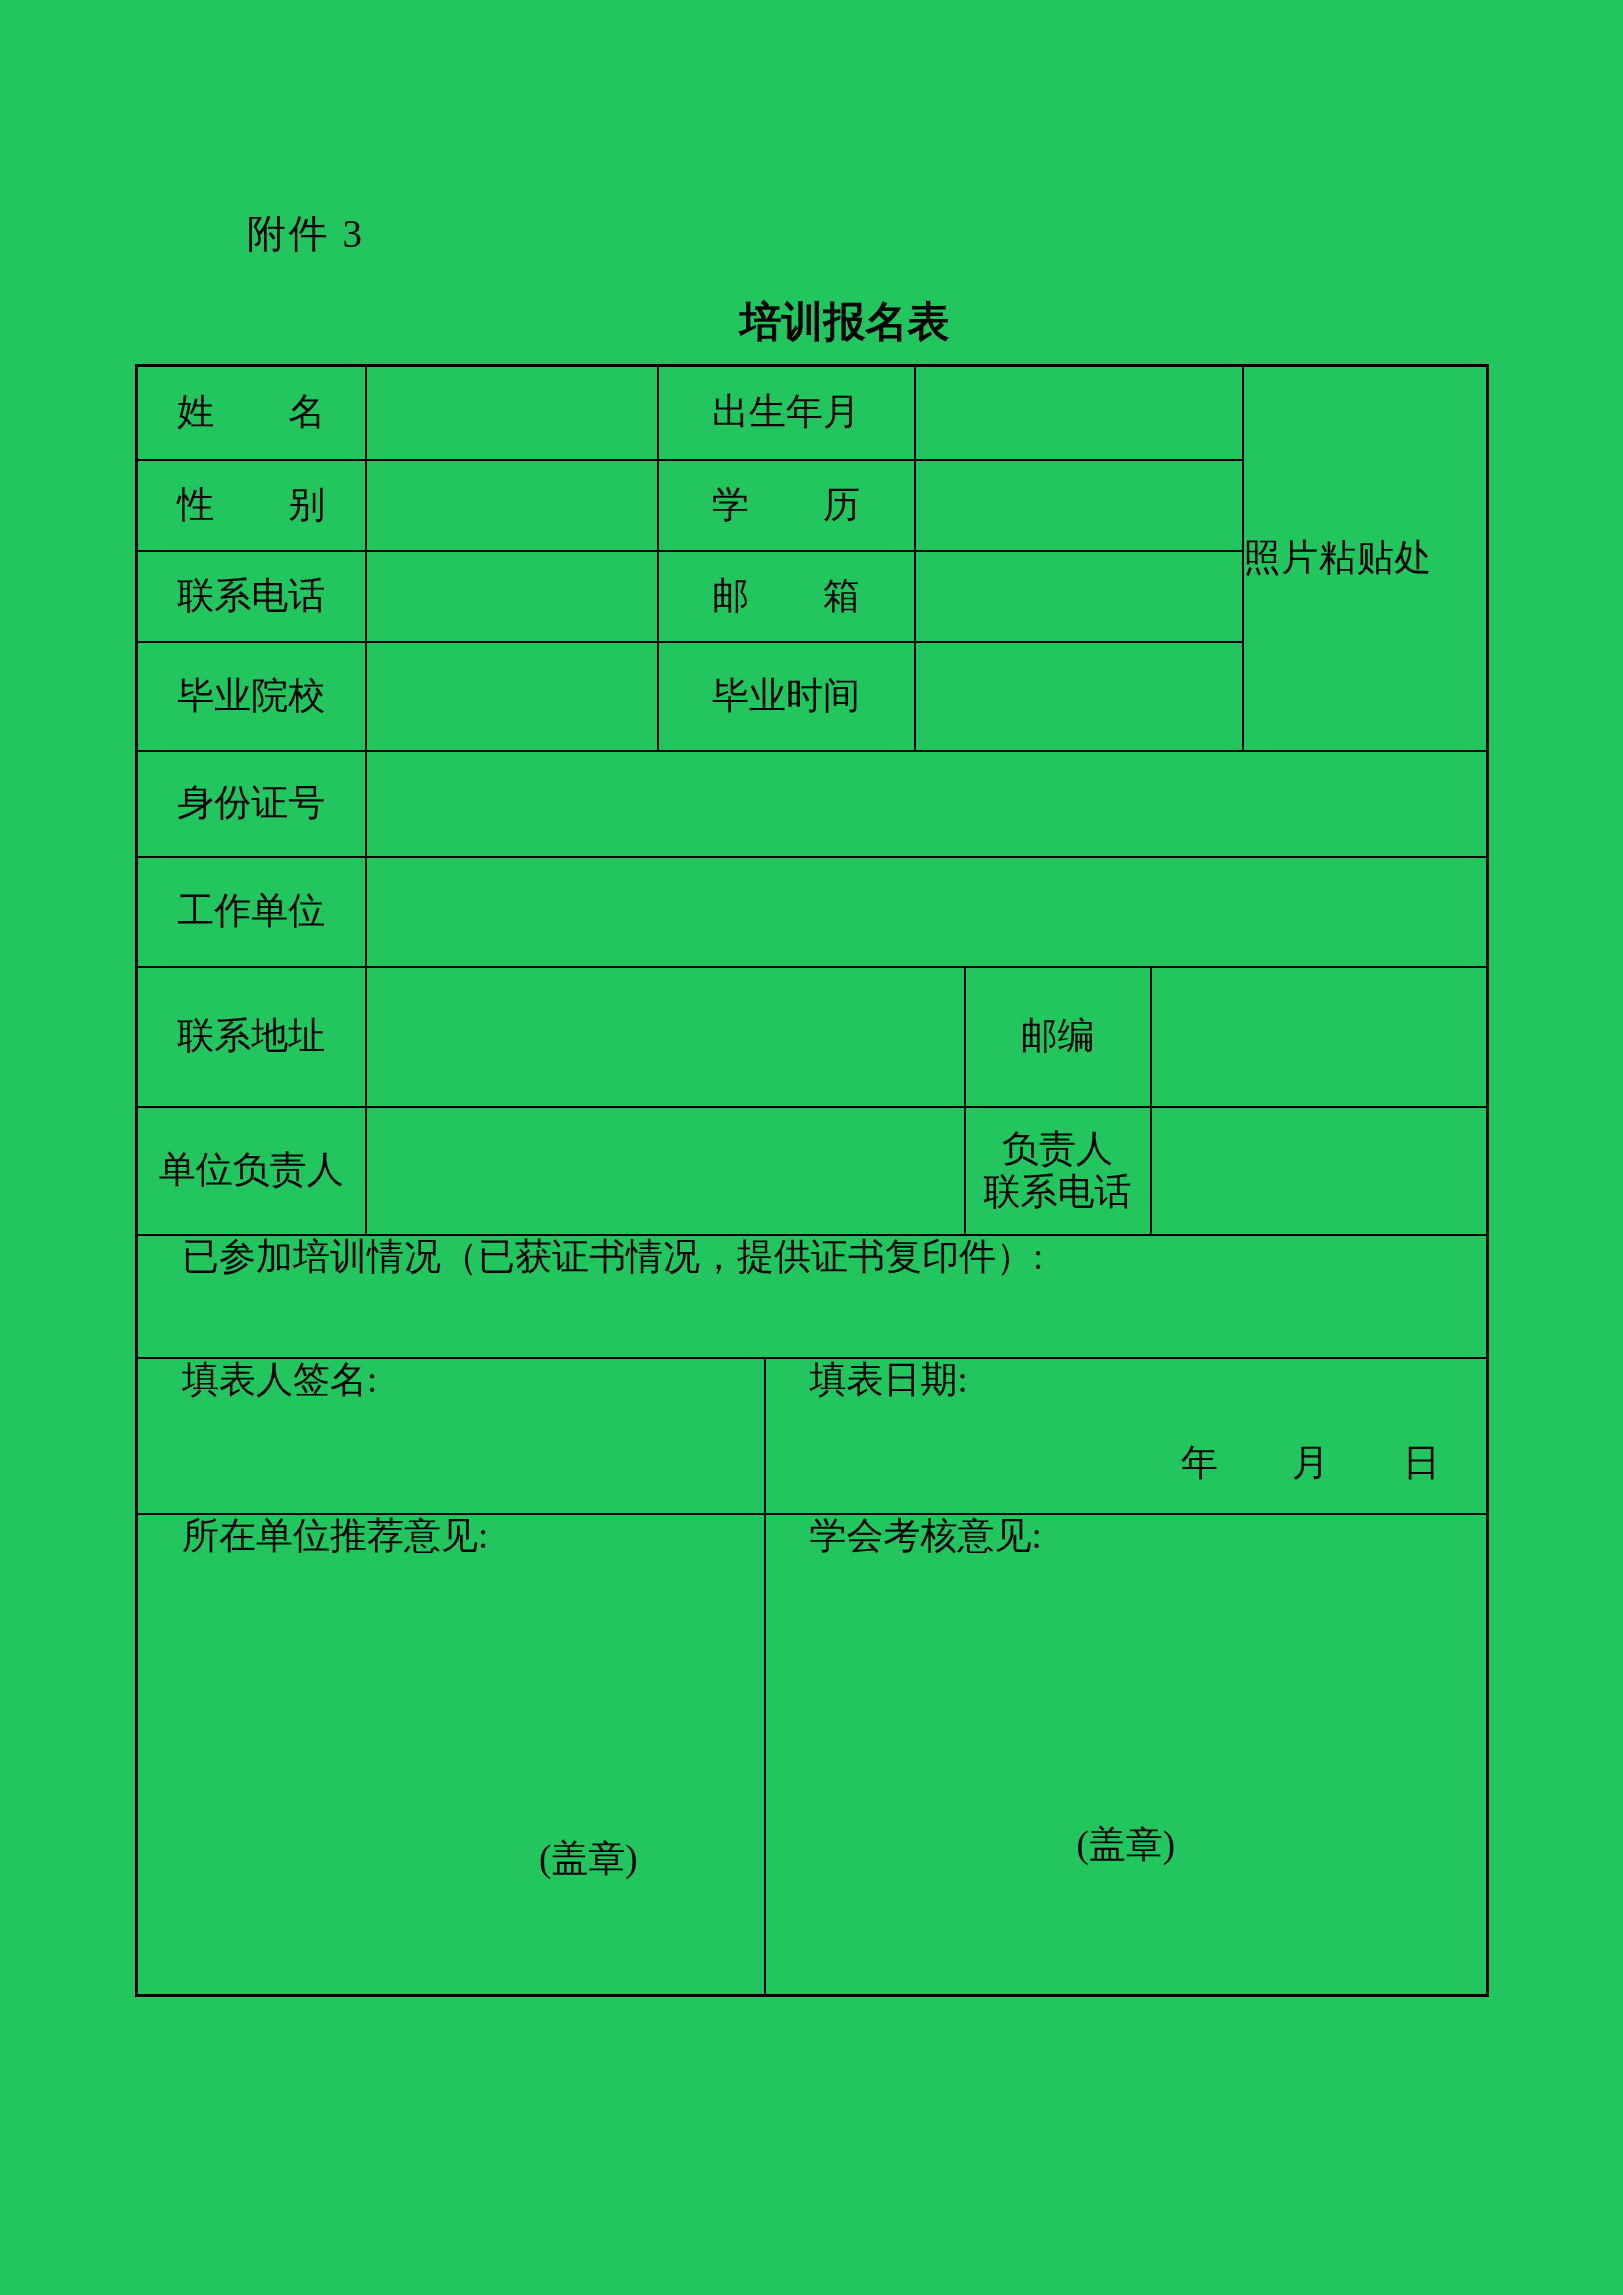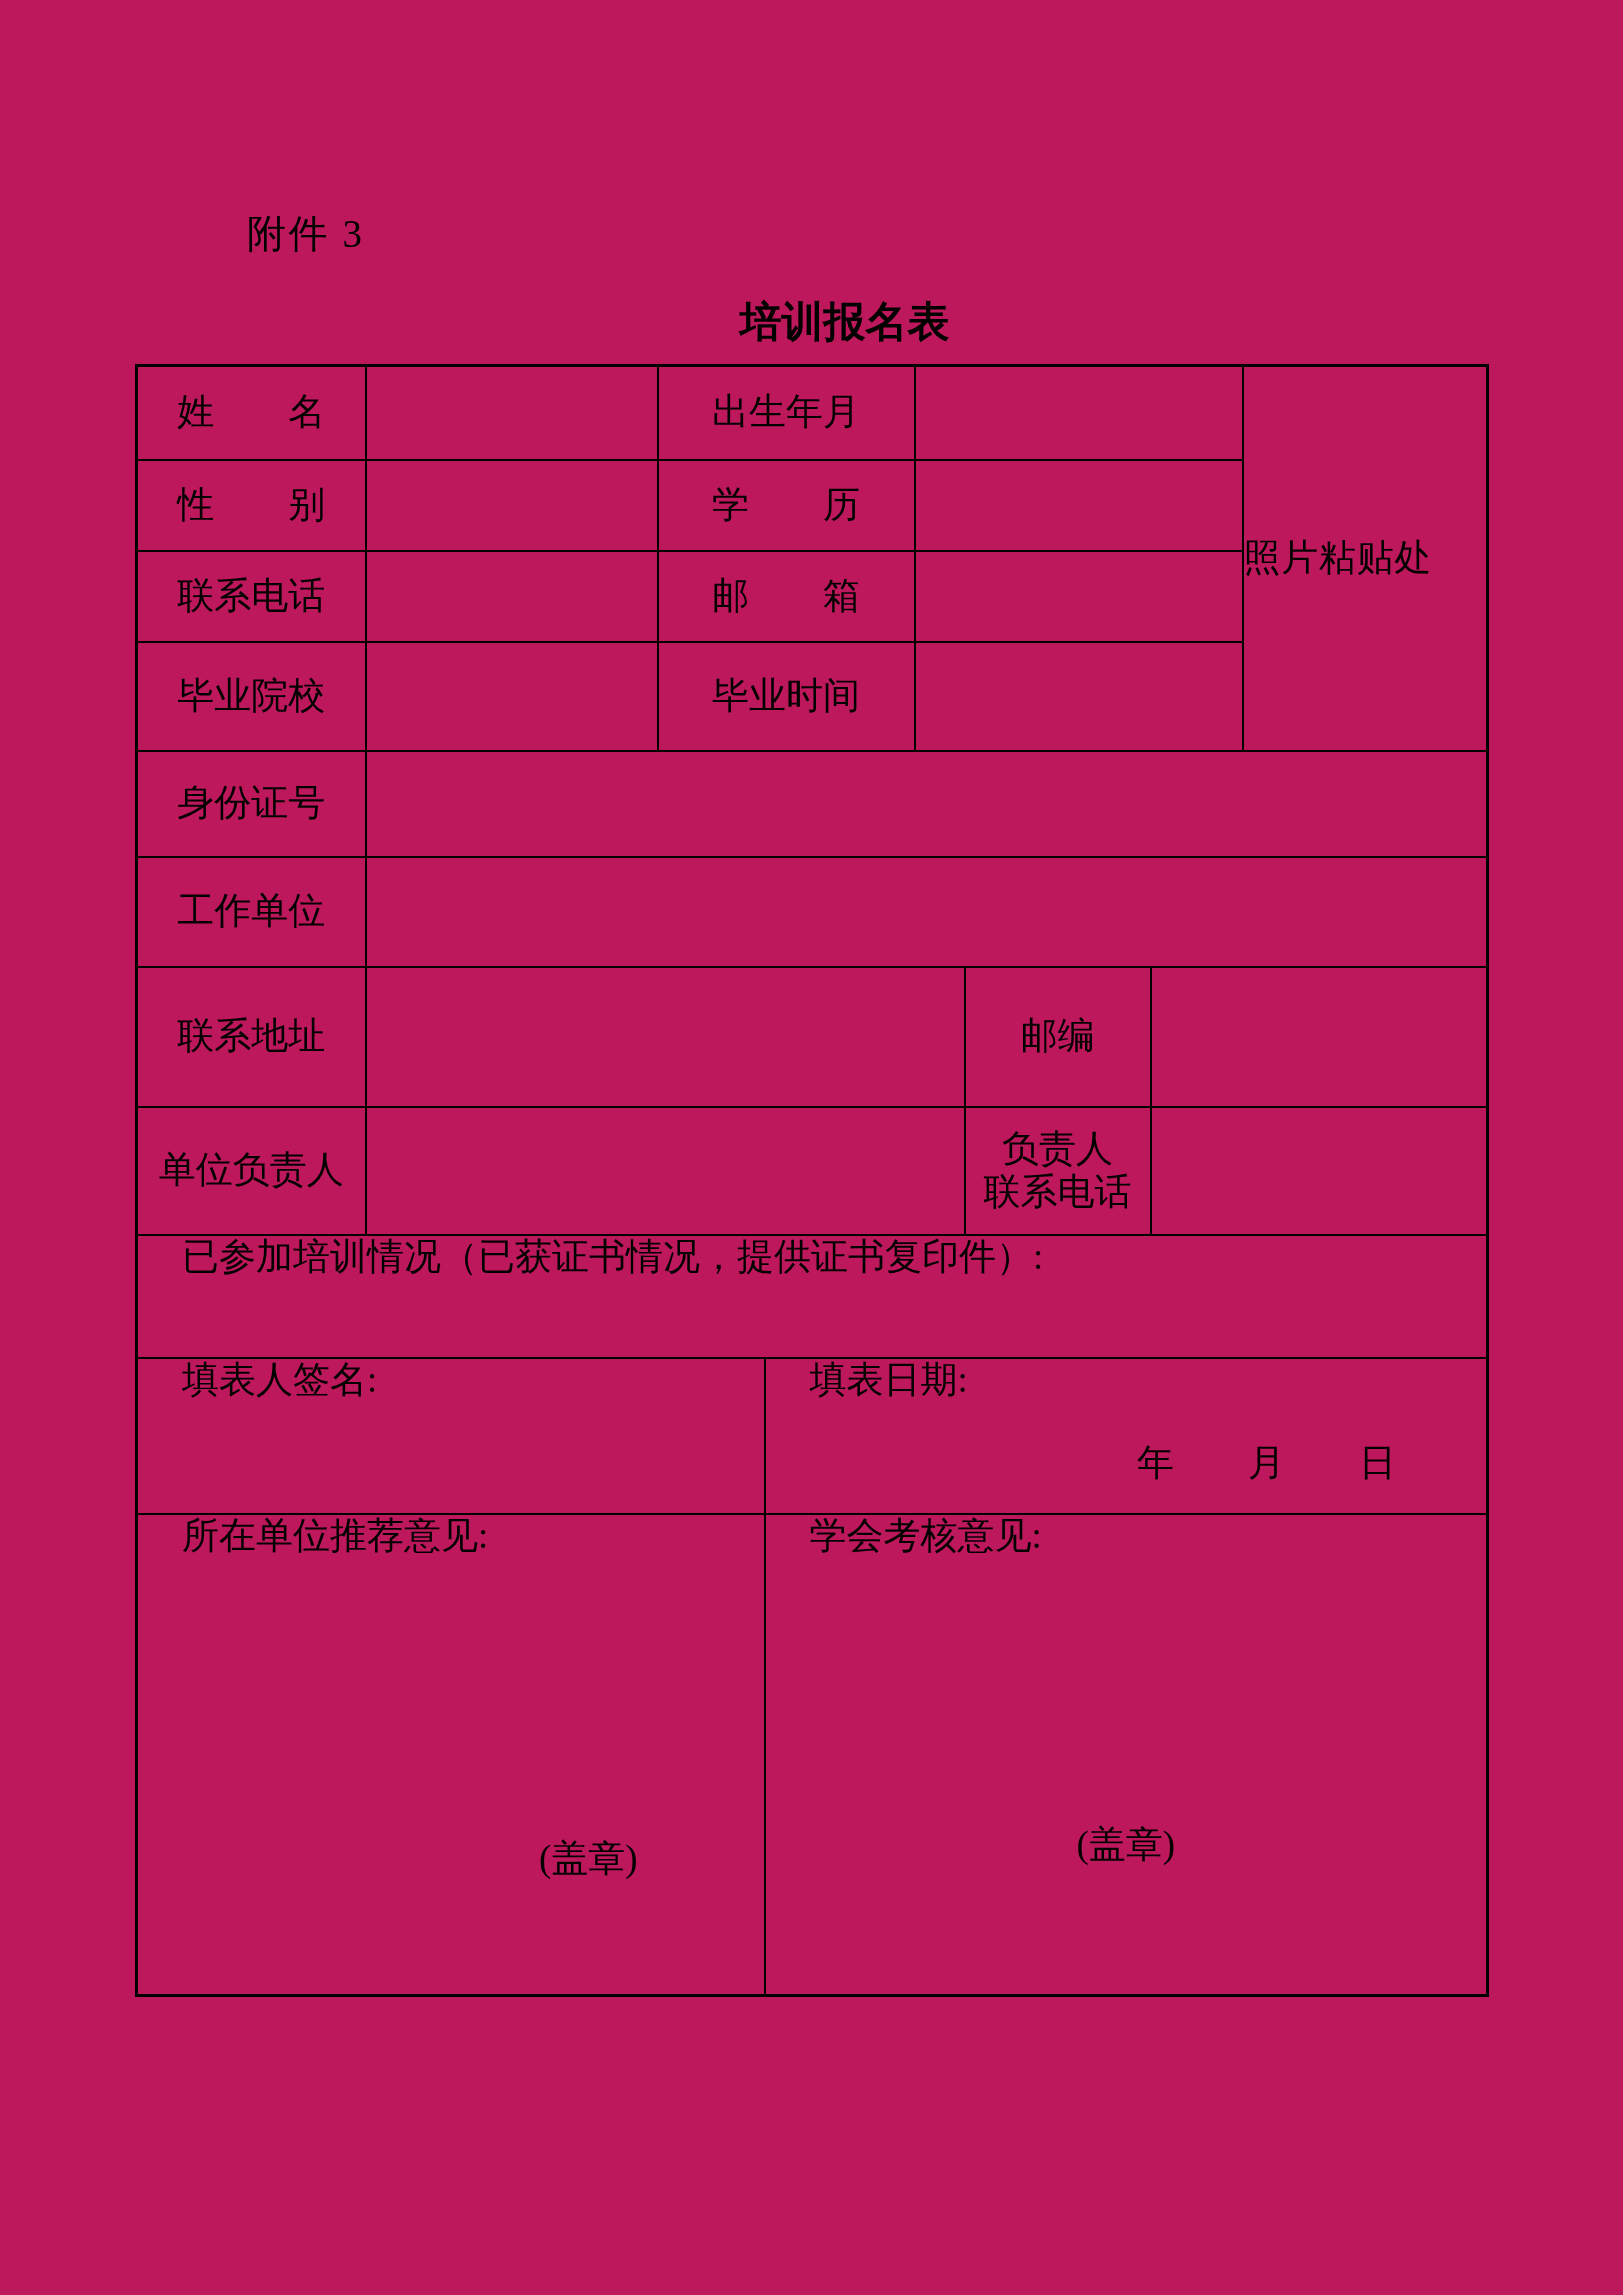--- a/index.html
+++ b/index.html
@@ -4,21 +4,21 @@
 <style>
   html, body {
     margin: 0;
     padding: 0;
     background: #ffffff;
   }
   .page {
     position: relative;
     width: 1623px;
     height: 2295px;
-    background: #be185d;
+    background: #22c55e;
     color: #000000;
     font-family: "Liberation Serif", "DejaVu Serif", serif;
     overflow: hidden;
   }
   .attachment {
     position: absolute;
     left: 247px;
     top: 213px;
     font-size: 39px;
     line-height: 1.1;
@@ -80,21 +80,21 @@
     text-align: left;
     padding: 9.2px 6.5px 0 7.8px;
   }
   .cell-label {
     white-space: nowrap;
     margin-left: 44px;
   }
   .ymd-line {
     margin-top: 41px;
     text-align: right;
-    padding-right: 90px;
+    padding-right: 46px;
     white-space: pre;
   }
   .stamp {
     text-align: center;
     white-space: pre;
   }
   .stamp-left {
     margin-top: 281px;
     padding-left: 275px;
   }

